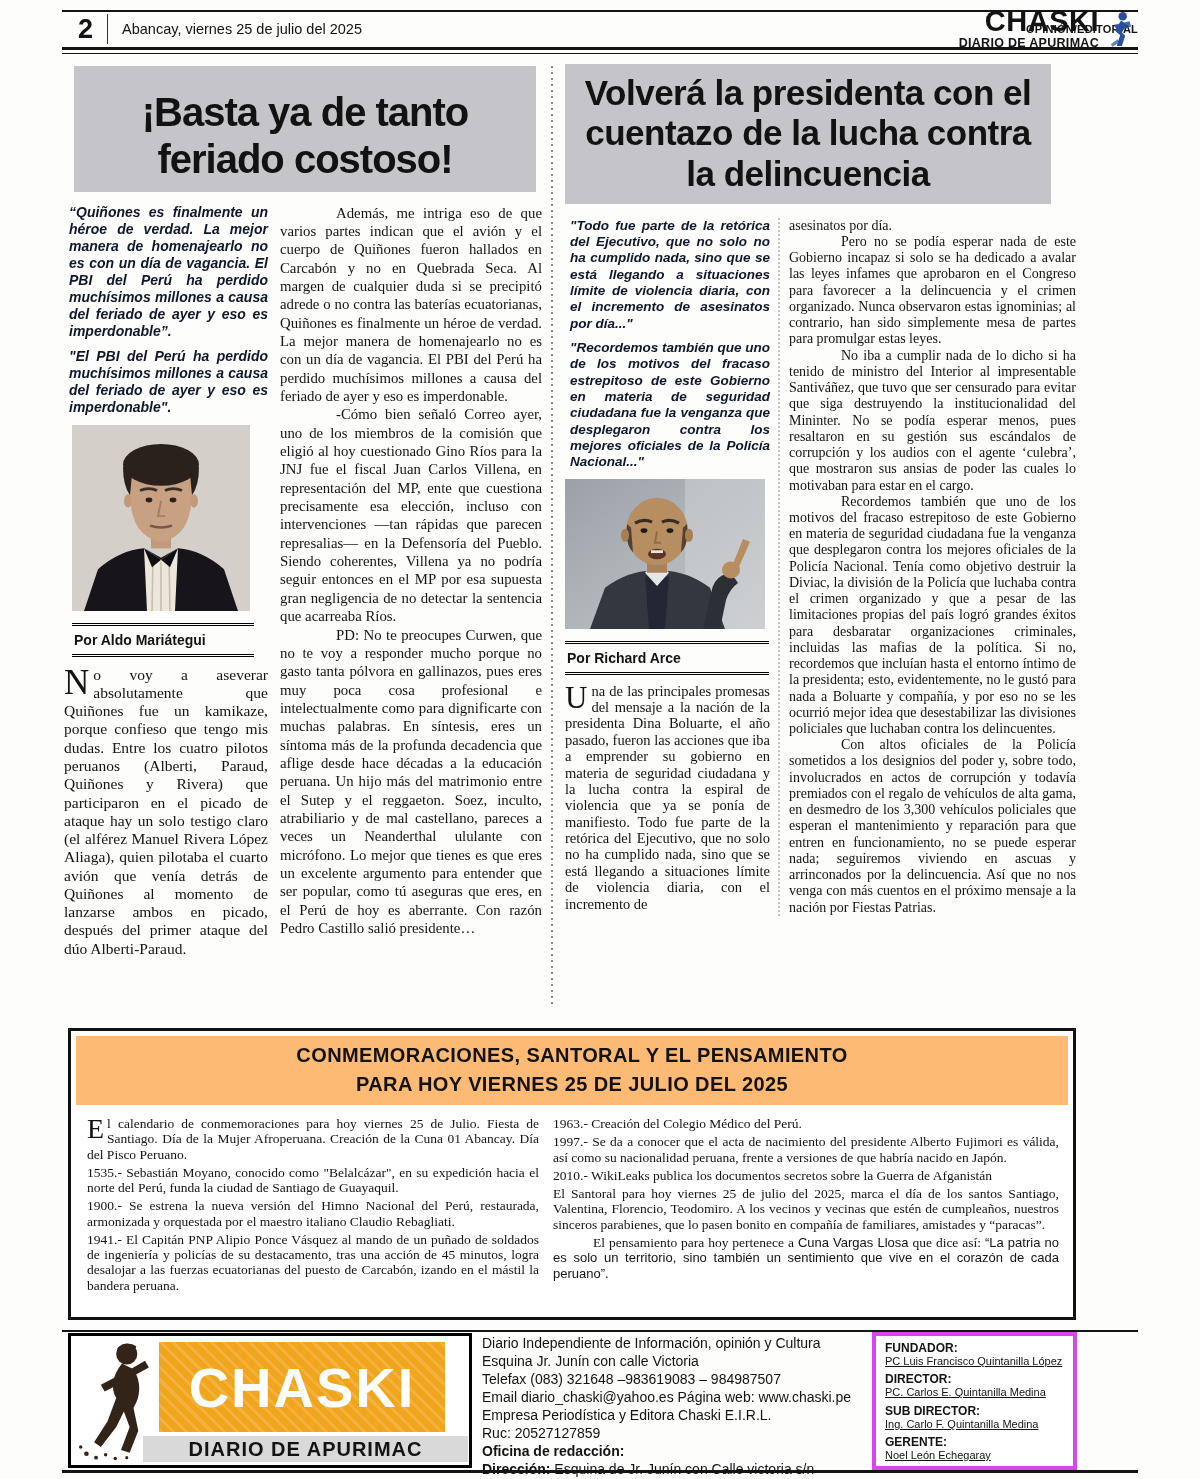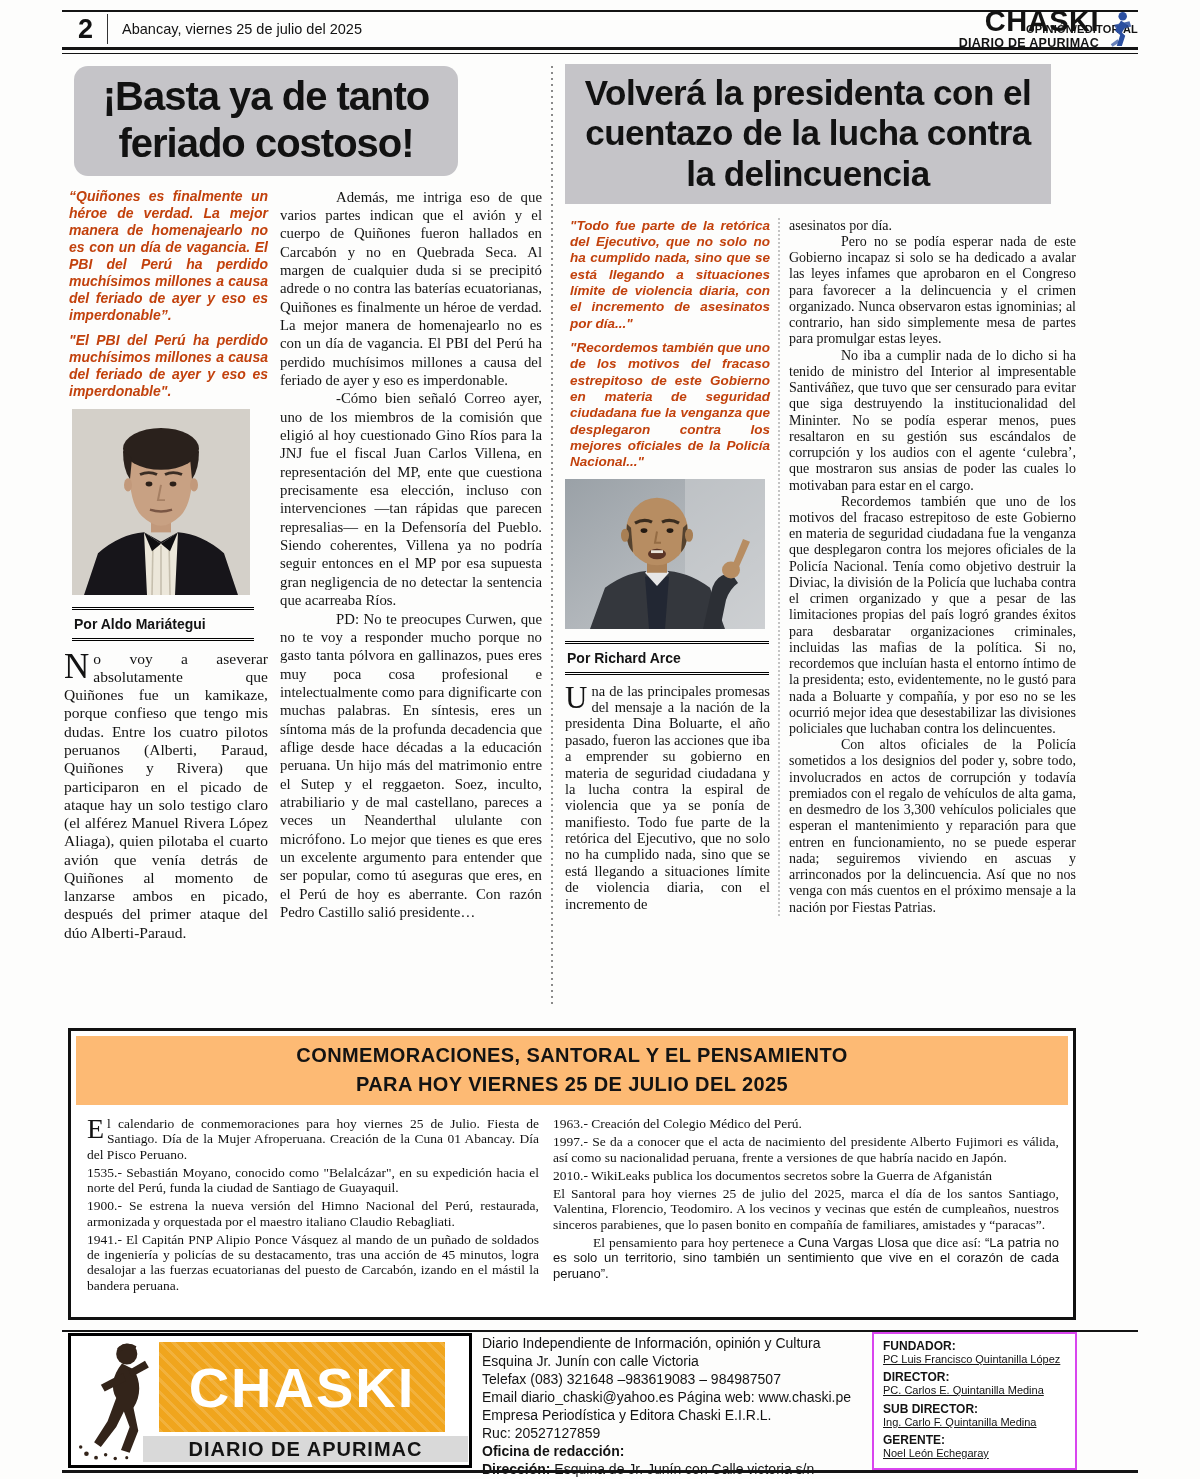--- a/index.html
+++ b/index.html
@@ -22,28 +22,28 @@
   .brand-name{font-size:29px;font-weight:bold;line-height:.95;letter-spacing:.5px;}
   .brand-sub{font-size:12.5px;font-weight:bold;letter-spacing:.3px;}
   .brand-icon{width:34px;height:40px;}
 
   
   #left-article{left:64px;top:64px;width:478px;height:950px;overflow:hidden;}
   #right-article{left:565px;top:64px;width:511px;height:950px;overflow:hidden;}
   #article-divider{left:551px;top:66px;width:2px;height:942px;
       background-image:repeating-linear-gradient(to bottom,#8a8a8a 0 2px,transparent 2px 6px);}
   .title-box{background:#c5c4c8;text-align:center;font-weight:bold;color:#121212;letter-spacing:-1px;}
-  .t1{margin:2px 0 12px 10px;width:384px;font-size:40px;line-height:1.17;padding:7px 2px 9px;box-sizing:border-box;border-radius:14px;}
+  .t1{margin:2px 0 12px 10px;width:462px;font-size:40px;line-height:1.17;padding:23px 2px 9px;box-sizing:border-box;}
   .t2{margin:0 0 14px 0;width:486px;font-size:35px;line-height:1.15;padding:9px 2px 10px;box-sizing:border-box;letter-spacing:-.5px;}
   .cols{display:flex;}
   .colA{width:204px;margin-right:12px;}
   .colB{width:262px;}
   .colC{width:205px;}
   .colD{width:287px;margin-left:8px;border-left:2px dotted #c3c3c3;padding-left:9px;}
-  .lede{color:#c2410c;font-style:italic;font-weight:bold;text-align:justify;margin:0 0 8px;padding-left:5px;}
+  .lede{color:#0f172a;font-style:italic;font-weight:bold;text-align:justify;margin:0 0 8px;padding-left:5px;}
   .colA .lede{font-size:14px;line-height:1.22;}
   .colC .lede{font-size:13.5px;line-height:1.21;}
   .photo{line-height:0;}
   .photo1{margin:4px 0 0 8px;}
   .photo2{margin:6px 0 0 0;}
   .caption{border-top:3px double #000;border-bottom:3px double #000;padding:6px 2px;
            font-weight:bold;font-size:14px;}
   .cap1{width:178px;margin:12px 0 0 8px;}
   .cap2{width:200px;margin:12px 0 0 0;}
   .serif{font-family:"Liberation Serif","DejaVu Serif",serif;text-align:justify;}
@@ -80,21 +80,21 @@
       background-image:repeating-linear-gradient(45deg,rgba(255,255,255,.14) 0 3px,rgba(0,0,0,0) 3px 9px);
       display:flex;align-items:center;justify-content:center;}
   .logo-orange span{font-size:56px;font-weight:bold;color:#fff;letter-spacing:2px;}
   .logo-gray{position:absolute;left:72px;top:100px;width:325px;height:26px;background:#d9d9d9;
       display:flex;align-items:center;justify-content:center;}
   .logo-gray span{font-size:20px;font-weight:bold;letter-spacing:1px;}
   .runner-svg{position:absolute;left:2px;top:2px;width:96px;height:126px;}
   #footer-info{left:482px;top:1336px;width:382px;font-size:14px;line-height:1.14;}
   #footer-info div{margin-bottom:2px;}
   .blb{font-weight:bold;}
-  #staff-box{left:872px;top:1332px;width:205px;height:138px;border:2px solid #d946ef;
+  #staff-box{left:872px;top:1332px;width:205px;height:138px;border:4px solid #d946ef;
              box-sizing:border-box;padding:6px 9px;background:#fff;}
   .role{font-weight:bold;font-size:12px;line-height:1.1;}
   .sname{font-size:11px;line-height:1.1;margin-bottom:6px;text-decoration:underline;}
 </style>
 </head>
 <body>
 
 <div>
 
   <div class="abs rule" id="rule-a"></div>

